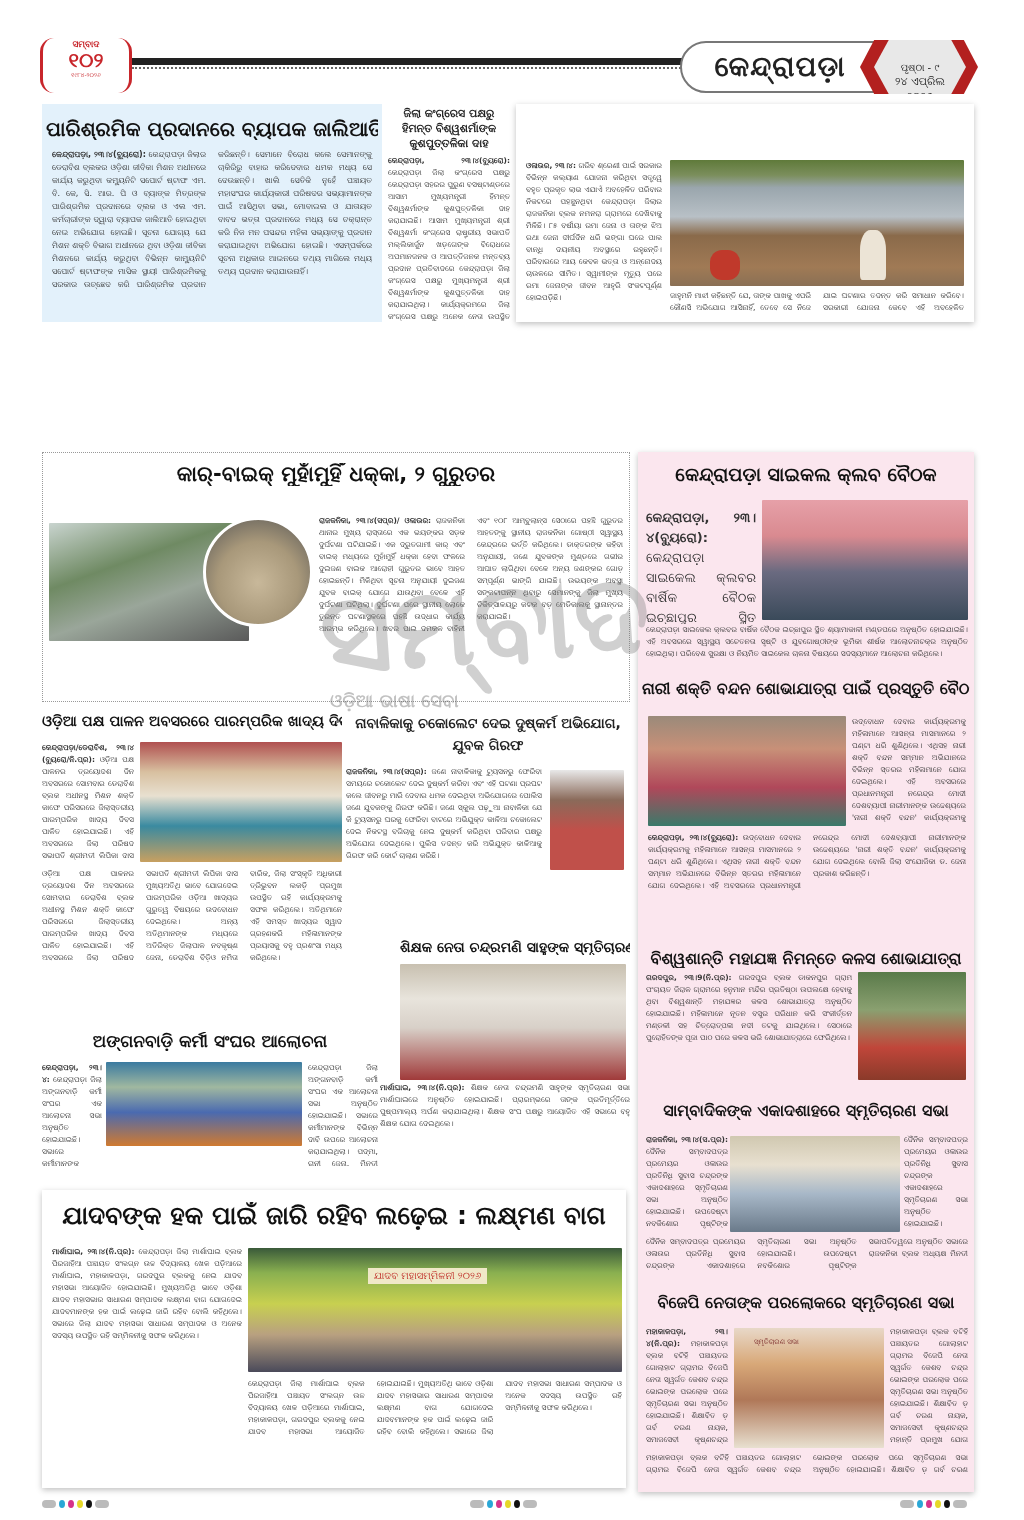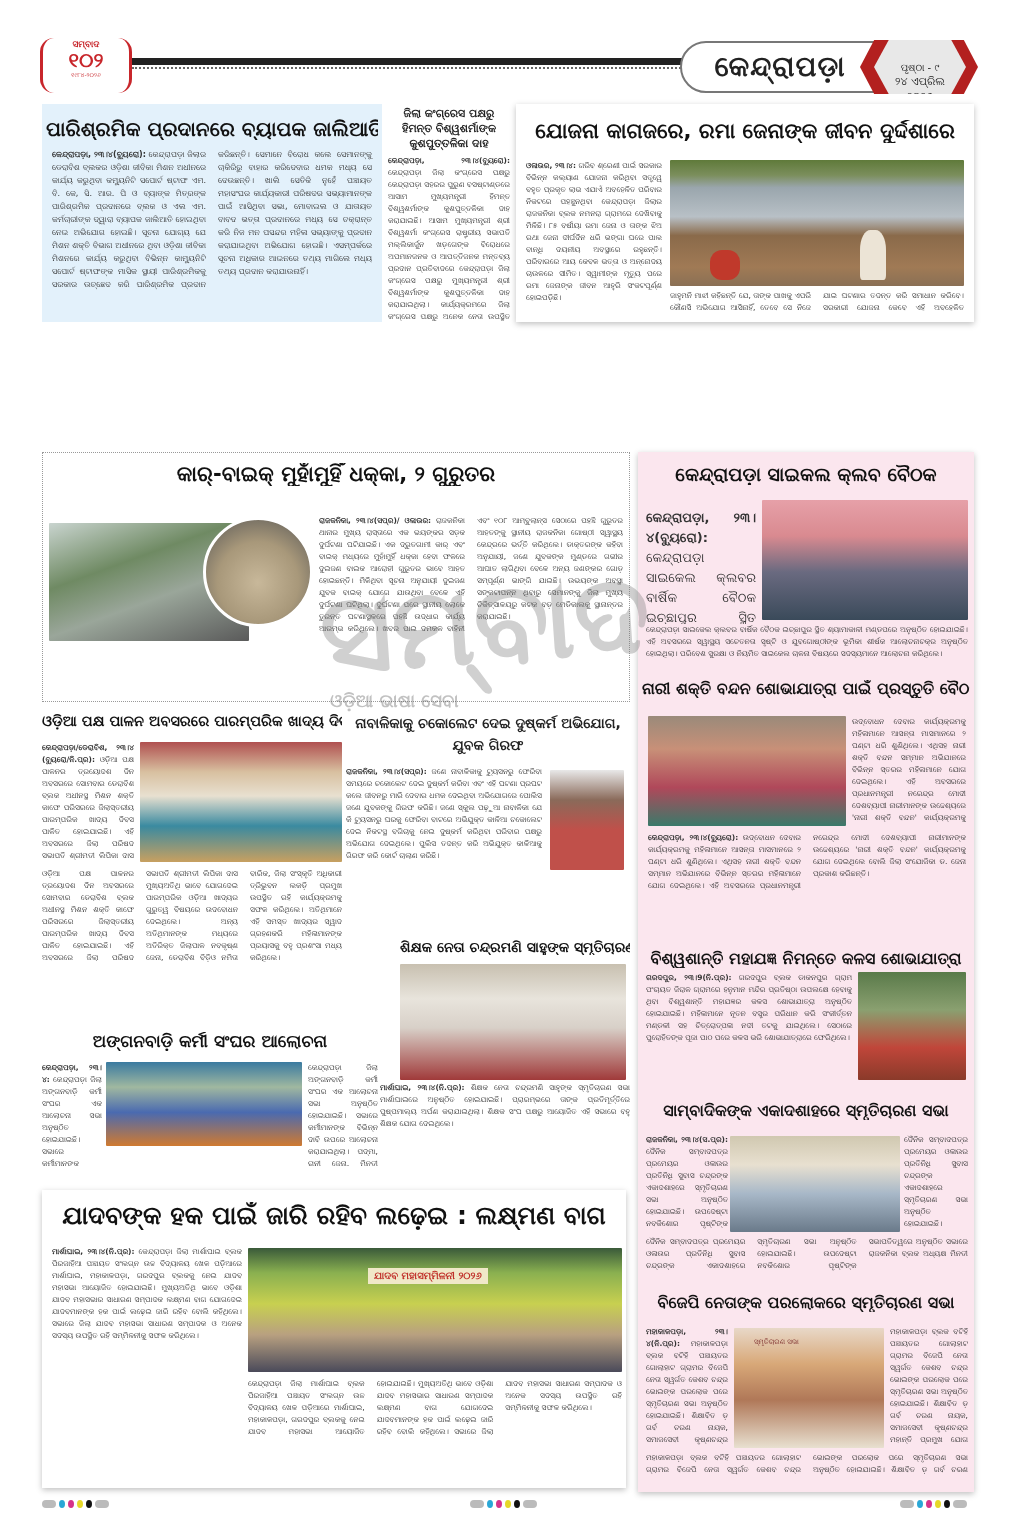--- a/index.html
+++ b/index.html
@@ -47,21 +47,20 @@
 </div>
 
 <div class="abs" style="left:388px;top:104px;width:122px;height:218px;overflow:hidden">
   <div style="font-size:11px;font-weight:bold;text-align:center;line-height:15px;margin:2px 0 4px">ଜିଲା କଂଗ୍ରେସ ପକ୍ଷରୁ ହିମନ୍ତ ବିଶ୍ୱଶର୍ମାଙ୍କ କୁଶପୁତ୍ତଳିକା ଦାହ</div>
   <div class="body" style="font-size:7.5px;line-height:12px;height:180px">
     <b>କେନ୍ଦ୍ରାପଡ଼ା, ୨୩।୪(ବ୍ୟୁରୋ):</b> <span>କେନ୍ଦ୍ରାପଡ଼ା ଜିଲା କଂଗ୍ରେସ ପକ୍ଷରୁ କେନ୍ଦ୍ରାପଡ଼ା ସହରର ପୁରୁଣ ବସଷ୍ଟାଣ୍ଡରେ ଆସାମ ମୁଖ୍ୟମନ୍ତ୍ରୀ ହିମନ୍ତ ବିଶ୍ୱଶର୍ମାଙ୍କ କୁଶପୁତ୍ତଳିକା ଦାହ କରାଯାଇଛି। ଆସାମ ମୁଖ୍ୟମନ୍ତ୍ରୀ ଶ୍ରୀ ବିଶ୍ୱଶର୍ମା କଂଗ୍ରେସ ରାଷ୍ଟ୍ରୀୟ ସଭାପତି ମଲ୍ଲିକାର୍ଜୁନ ଖଡ଼ଗେଙ୍କ ବିରୋଧରେ ଅପମାନଜନକ ଓ ଆପତ୍ତିଜନକ ମନ୍ତବ୍ୟ ପ୍ରଦାନ ପ୍ରତିବାଦରେ କେନ୍ଦ୍ରାପଡ଼ା ଜିଲା କଂଗ୍ରେସ ପକ୍ଷରୁ ମୁଖ୍ୟମନ୍ତ୍ରୀ ଶ୍ରୀ ବିଶ୍ୱଶର୍ମାଙ୍କ କୁଶପୁତ୍ତଳିକା ଦାହ କରାଯାଇଥିଲା। କାର୍ଯ୍ୟକ୍ରମରେ ଜିଲା କଂଗ୍ରେସ ପକ୍ଷରୁ ଅନେକ ନେତା ଉପସ୍ଥିତ ଥିଲେ।</span>
   </div>
 </div>
 
 <div class="panel" style="left:516px;top:104px;width:458px;height:218px">
-  <div class="hl" style="font-size:21px;margin:16px 4px 8px">ଯୋଜନା କାଗଜରେ, ରମା ଜେନାଙ୍କ ଜୀବନ ଦୁର୍ଦ୍ଦଶାରେ</div>
   <div class="body" style="position:absolute;left:10px;top:56px;width:136px;height:156px;font-size:7.5px;line-height:12px">
     <b>ଓଳାଉର, ୨୩।୪:</b> <span>ଗରିବ ଶ୍ରେଣୀ ପାଇଁ ସରକାର ବିଭିନ୍ନ କଲ୍ୟାଣ ଯୋଜନା କରିଥିବା ସତ୍ତ୍ୱେ ବହୁତ ପ୍ରକୃତ ଲାଭ ଏଯାଏଁ ଅବହେଳିତ ପରିବାର ନିକଟରେ ପହଞ୍ଚୁନଥିବା କେନ୍ଦ୍ରାପଡ଼ା ଜିଲାର ରାଜକନିକା ବ୍ଲକ ନମନରା ଗ୍ରାମରେ ଦେଖିବାକୁ ମିଳିଛି। ୮୫ ବର୍ଷୀୟା ରମା ଜେନା ଓ ତାଙ୍କ ଝିଅ ରଥା ଜେନା ଦୀର୍ଘଦିନ ଧରି ଭଙ୍ଗା ଘରେ ପାଲ ବାନ୍ଧି ଦୟନୀୟ ଅବସ୍ଥାରେ ରହୁଛନ୍ତି। ପରିବାରରେ ଆୟ କେବଳ ଭତ୍ତା ଓ ଅନ୍ନୋଦୟ ଚାଉଳରେ ସୀମିତ। ସ୍ୱାମୀଙ୍କ ମୃତ୍ୟୁ ପରେ ରମା ଜେନାଙ୍କ ଜୀବନ ଆହୁରି ସଂକଟପୂର୍ଣ୍ଣ ହୋଇପଡ଼ିଛି।</span>
   </div>
   <div class="photo" style="left:154px;top:56px;width:294px;height:126px;background:linear-gradient(180deg,#5f7a3a 0%,#7b8e5c 12%,#9aa6ad 22%,#b8c0c6 45%,#8a6a4a 60%,#a07a55 85%,#8a7055 100%)">
     <div class="abs" style="left:40px;top:90px;width:30px;height:30px;background:#c0392b;border-radius:40%"></div>
     <div class="abs" style="left:190px;top:70px;width:26px;height:50px;background:#ece4d6;border-radius:40% 40% 10% 10%"></div>
   </div>
   <div class="body" style="position:absolute;left:154px;top:186px;width:294px;height:28px;column-count:2;font-size:7.5px;line-height:12px">
     <span>ଜାହୁମନି ମାଝୀ କହିଛନ୍ତି ଯେ, ତାଙ୍କ ପାଖକୁ ଏପରି କୌଣସି ଅଭିଯୋଗ ଆସିନାହିଁ, ତେବେ ସେ ନିଜେ ଯାଇ ଘଟଣାର ତଦନ୍ତ କରି ସମାଧାନ କରିବେ। ସରକାରୀ ଯୋଜନା କେବେ ଏହି ଅବହେଳିତ ପରିବାର ପାଖରେ ପହଞ୍ଚିବ ତାହା ଦେଖିବାକୁ ବାକି ରହିଲା।</span>
   </div>
@@ -174,21 +173,21 @@
     <span>କେନ୍ଦ୍ରାପଡ଼ା ଜିଲା ଅଙ୍ଗନବାଡ଼ି କର୍ମୀ ସଂଘର ଏକ ଆଲୋଚନା ସଭା ଅନୁଷ୍ଠିତ ହୋଇଯାଇଛି। ସଭାରେ କର୍ମୀମାନଙ୍କ ବିଭିନ୍ନ ଦାବି ଉପରେ ଆଲୋଚନା କରାଯାଇଥିଲା। ପଦ୍ମା, ରାନୀ ଜେନା, ମିନତୀ ଖଣ୍ଡା ପ୍ରମୁଖ ଉପସ୍ଥିତ ଥିଲେ।</span>
   </div>
 </div>
 
 <div class="panel" style="left:42px;top:1190px;width:584px;height:298px">
   <div class="hl" style="font-size:25px;margin:12px 4px 8px">ଯାଦବଙ୍କ ହକ ପାଇଁ ଜାରି ରହିବ ଲଢ଼େଇ : ଲକ୍ଷ୍ମଣ ବାଗ</div>
   <div class="body" style="position:absolute;left:10px;top:56px;width:190px;height:236px;font-size:7.5px;line-height:12px">
     <b>ମାର୍ଶାଘାଇ, ୨୩।୪(ନି.ପ୍ର):</b> <span>କେନ୍ଦ୍ରାପଡ଼ା ଜିଲା ମାର୍ଶାଘାଇ ବ୍ଲକ ପିରଜାହିଆ ପଞ୍ଚାୟତ ସଂଲଗ୍ନ ଉଚ୍ଚ ବିଦ୍ୟାଳୟ ଖେଳ ପଡ଼ିଆରେ ମାର୍ଶାଘାଇ, ମହାକାଳପଡ଼ା, ଗରଦପୁର ବ୍ଲକକୁ ନେଇ ଯାଦବ ମହାସଭା ଆୟୋଜିତ ହୋଇଯାଇଛି। ମୁଖ୍ୟଅତିଥି ଭାବେ ଓଡ଼ିଶା ଯାଦବ ମହାସଭାର ସାଧାରଣ ସମ୍ପାଦକ ଲକ୍ଷ୍ମଣ ବାଗ ଯୋଗଦେଇ ଯାଦବମାନଙ୍କ ହକ ପାଇଁ ଲଢ଼େଇ ଜାରି ରହିବ ବୋଲି କହିଥିଲେ। ସଭାରେ ଜିଲା ଯାଦବ ମହାସଭା ସାଧାରଣ ସମ୍ପାଦକ ଓ ଅନେକ ସଦସ୍ୟ ଉପସ୍ଥିତ ରହି ସମ୍ମିଳନୀକୁ ସଫଳ କରିଥିଲେ।</span>
   </div>
   <div class="photo" style="left:206px;top:58px;width:374px;height:124px;background:linear-gradient(180deg,#3a5a3a 0%,#8ab050 20%,#c8d050 45%,#b8a080 70%,#4a4a5a 100%)">
-    <div class="abs" style="left:120px;top:20px;font-size:10px;color:#c0302a;font-weight:bold;background:#f0e8c8;padding:2px 6px">ଯାଦବ ମହାସମ୍ମିଳନୀ ୨୦୨୬</div>
+    <div class="abs" style="left:120px;top:20px;font-size:10px;color:#c0302a;font-weight:normal;background:#f0e8c8;padding:2px 6px">ଯାଦବ ମହାସମ୍ମିଳନୀ ୨୦୨୬</div>
   </div>
   <div class="body" style="position:absolute;left:206px;top:188px;width:374px;height:104px;column-count:3;font-size:7.5px;line-height:12px">
     <span>କେନ୍ଦ୍ରାପଡ଼ା ଜିଲା ମାର୍ଶାଘାଇ ବ୍ଲକ ପିରଜାହିଆ ପଞ୍ଚାୟତ ସଂଲଗ୍ନ ଉଚ୍ଚ ବିଦ୍ୟାଳୟ ଖେଳ ପଡ଼ିଆରେ ମାର୍ଶାଘାଇ, ମହାକାଳପଡ଼ା, ଗରଦପୁର ବ୍ଲକକୁ ନେଇ ଯାଦବ ମହାସଭା ଆୟୋଜିତ ହୋଇଯାଇଛି। ମୁଖ୍ୟଅତିଥି ଭାବେ ଓଡ଼ିଶା ଯାଦବ ମହାସଭାର ସାଧାରଣ ସମ୍ପାଦକ ଲକ୍ଷ୍ମଣ ବାଗ ଯୋଗଦେଇ ଯାଦବମାନଙ୍କ ହକ ପାଇଁ ଲଢ଼େଇ ଜାରି ରହିବ ବୋଲି କହିଥିଲେ। ସଭାରେ ଜିଲା ଯାଦବ ମହାସଭା ସାଧାରଣ ସମ୍ପାଦକ ଓ ଅନେକ ସଦସ୍ୟ ଉପସ୍ଥିତ ରହି ସମ୍ମିଳନୀକୁ ସଫଳ କରିଥିଲେ।</span>
   </div>
 </div>
 
 <div class="wm" style="left:320px;top:560px;font-size:110px;transform:rotate(-4deg)">ସମ୍ବାଦ</div>
 <div class="wm" style="left:330px;top:690px;font-size:18px;color:rgba(100,100,100,.4)">ଓଡ଼ିଆ ଭାଷା ସେବା</div>
 
 <div class="dots" style="left:42px;top:1500px">

